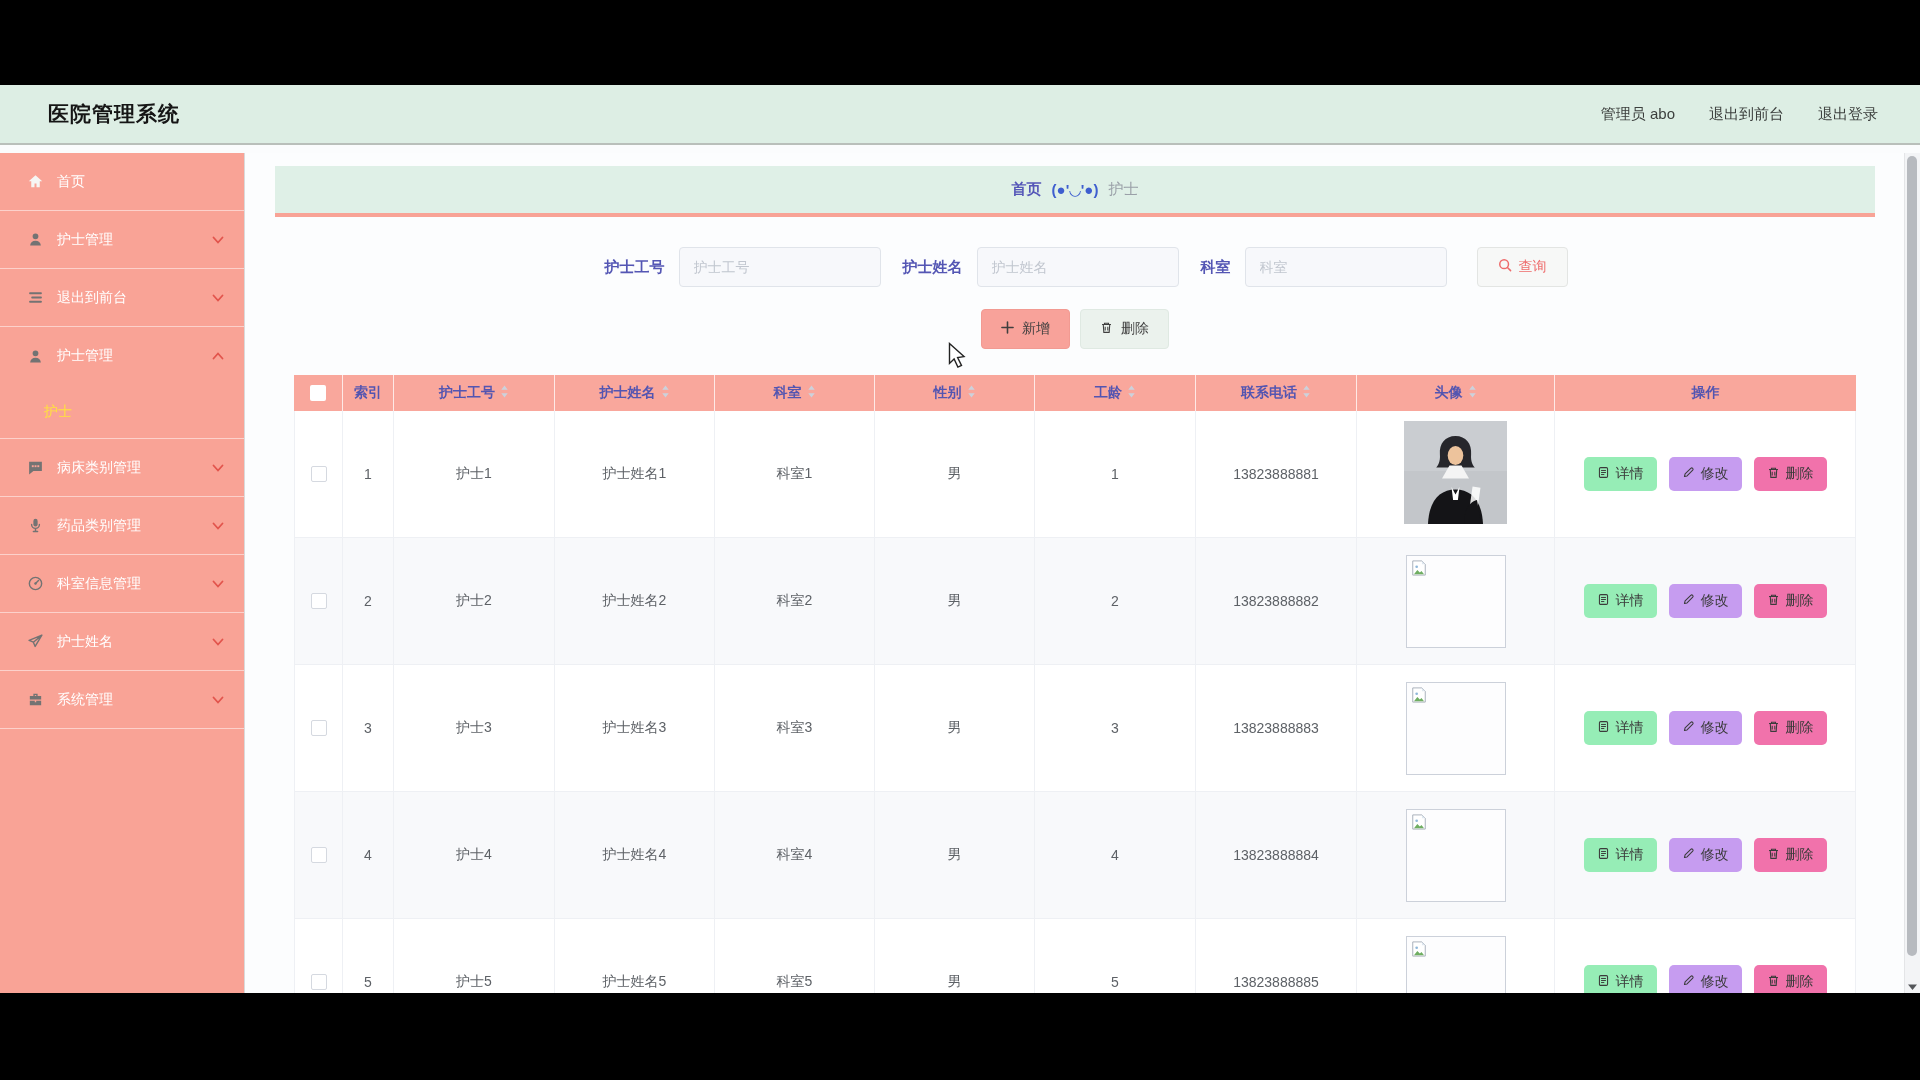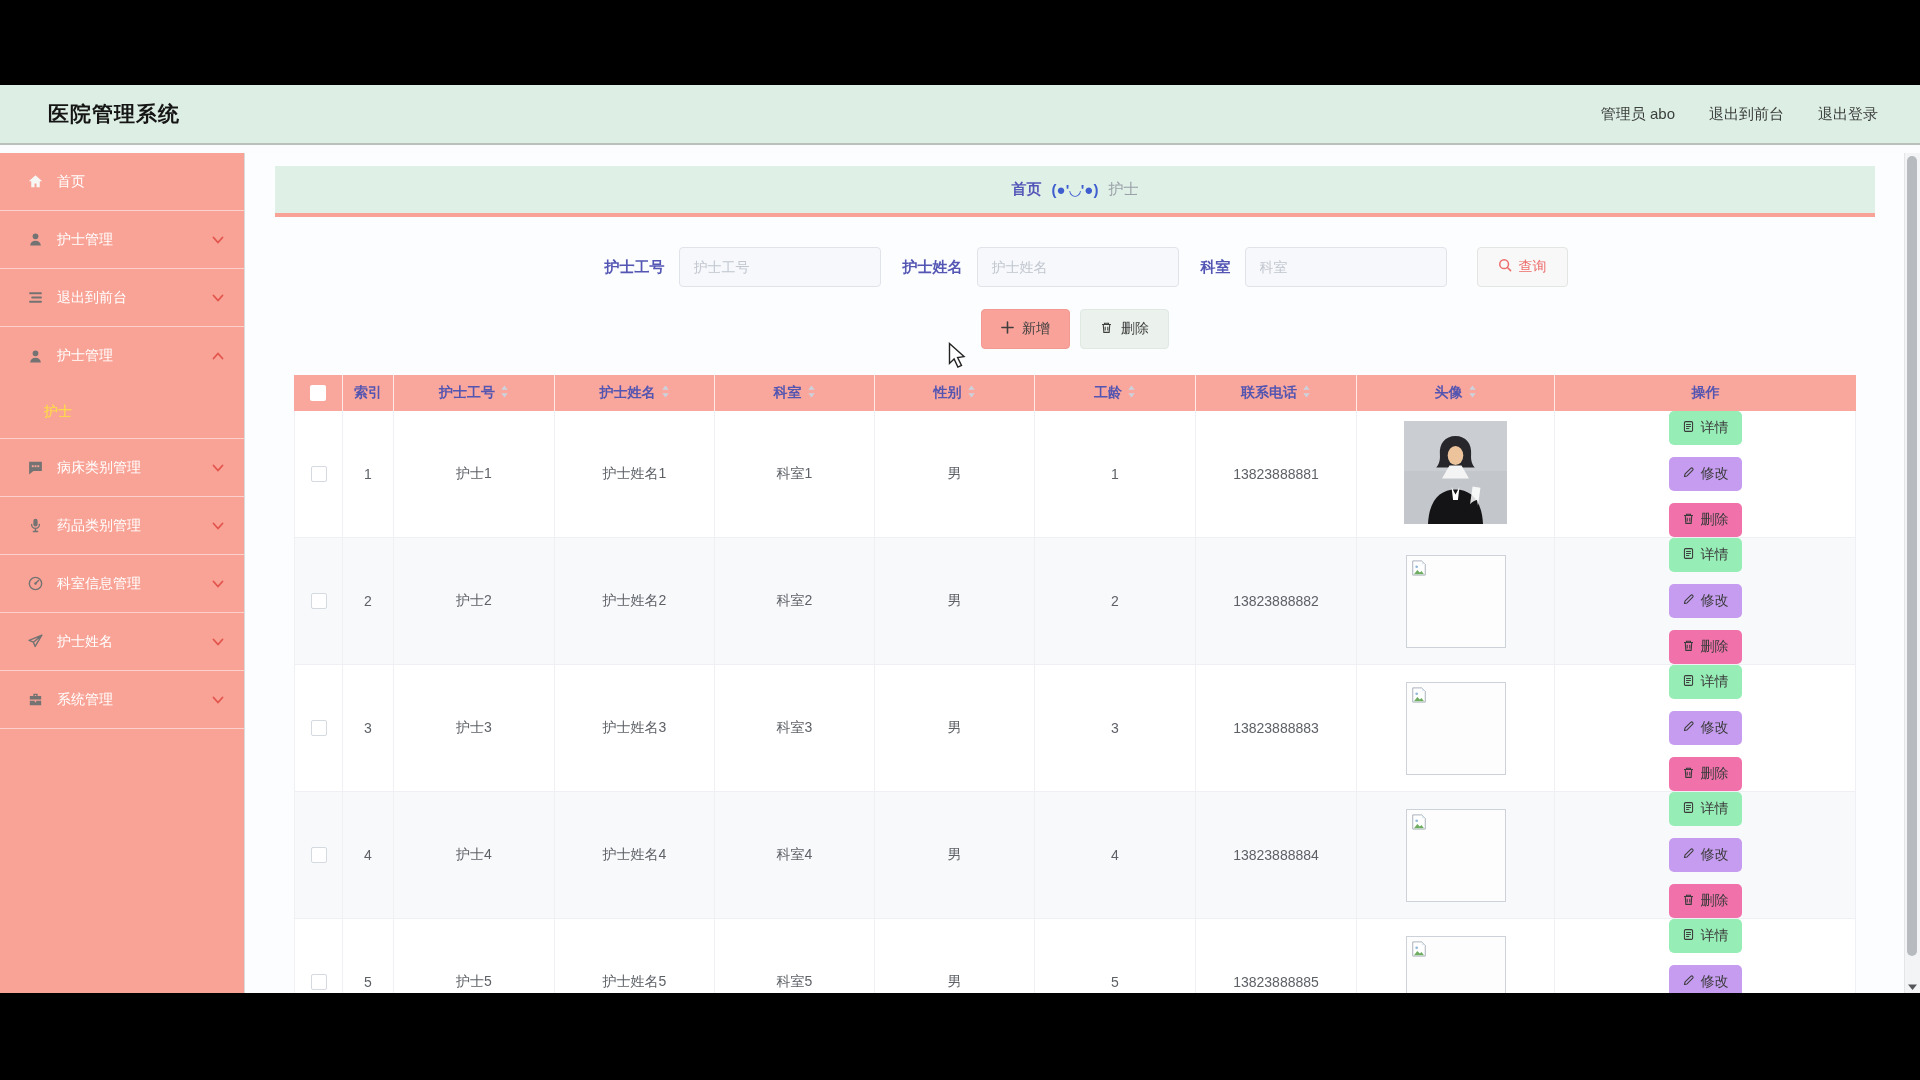--- a/index.html
+++ b/index.html
@@ -68,21 +68,21 @@
   .td:first-child{border-left:1px solid #eef0f4;}
   .cb{width:14px;height:14px;background:#fff;border:1px solid #d5d9e0;border-radius:2px;cursor:pointer;}
   .cb-h{width:16px;height:16px;background:#fff;border:none;border-radius:2px;cursor:pointer;}
   .broken{width:100px;height:93px;background:#fdfdfe;border:1px solid #ccd1da;box-sizing:border-box;
           display:flex;align-items:flex-start;justify-content:flex-start;padding:2px;}
   .abtn{height:34px;padding:0 13px;border-radius:5px;font-size:14px;color:#3b3b3b;display:inline-flex;
         align-items:center;gap:6px;border:none;cursor:pointer;}
   .abtn.detail{background:#96edb6;}
   .abtn.edit{background:#c69cf0;}
   .abtn.delete{background:#f172ab;}
-  .actions-cell{display:flex;gap:12px;align-items:center;justify-content:center;flex-direction:column;}
+  .actions-cell{display:flex;gap:12px;align-items:center;justify-content:center;}
 
   
   .v-scrollbar{position:absolute;top:0;right:0;width:15px;height:846px;background:#f3f4f6;border-left:1px solid #e4e5e7;}
   .v-thumb{position:absolute;top:3px;left:2px;width:10px;height:800px;background:#b7babf;border-radius:5px;}
   .v-down{position:absolute;bottom:4px;left:2px;color:#54565a;}
 
   .cursor{position:absolute;left:948px;top:342px;z-index:60;pointer-events:none;}
 </style>
 </head>
 <body>

